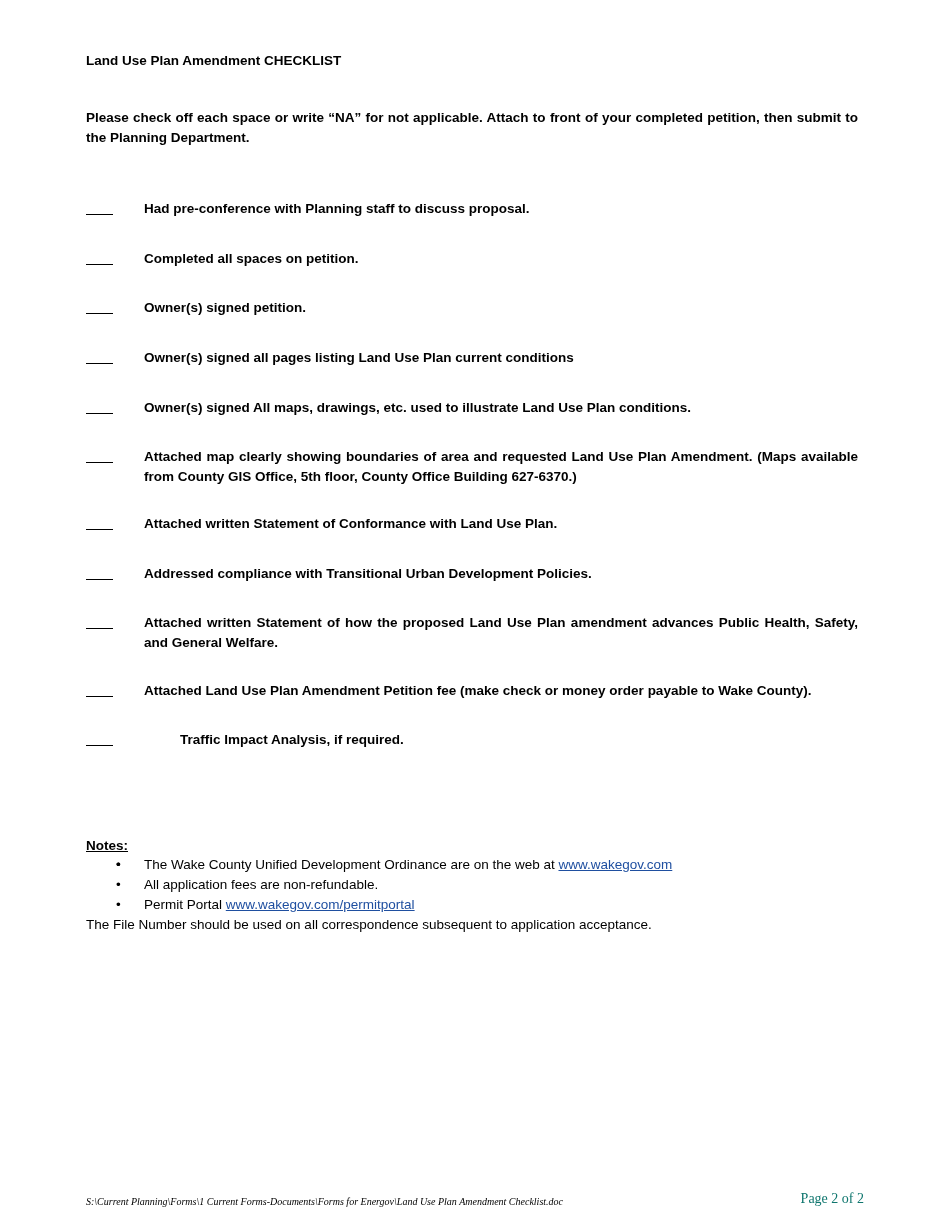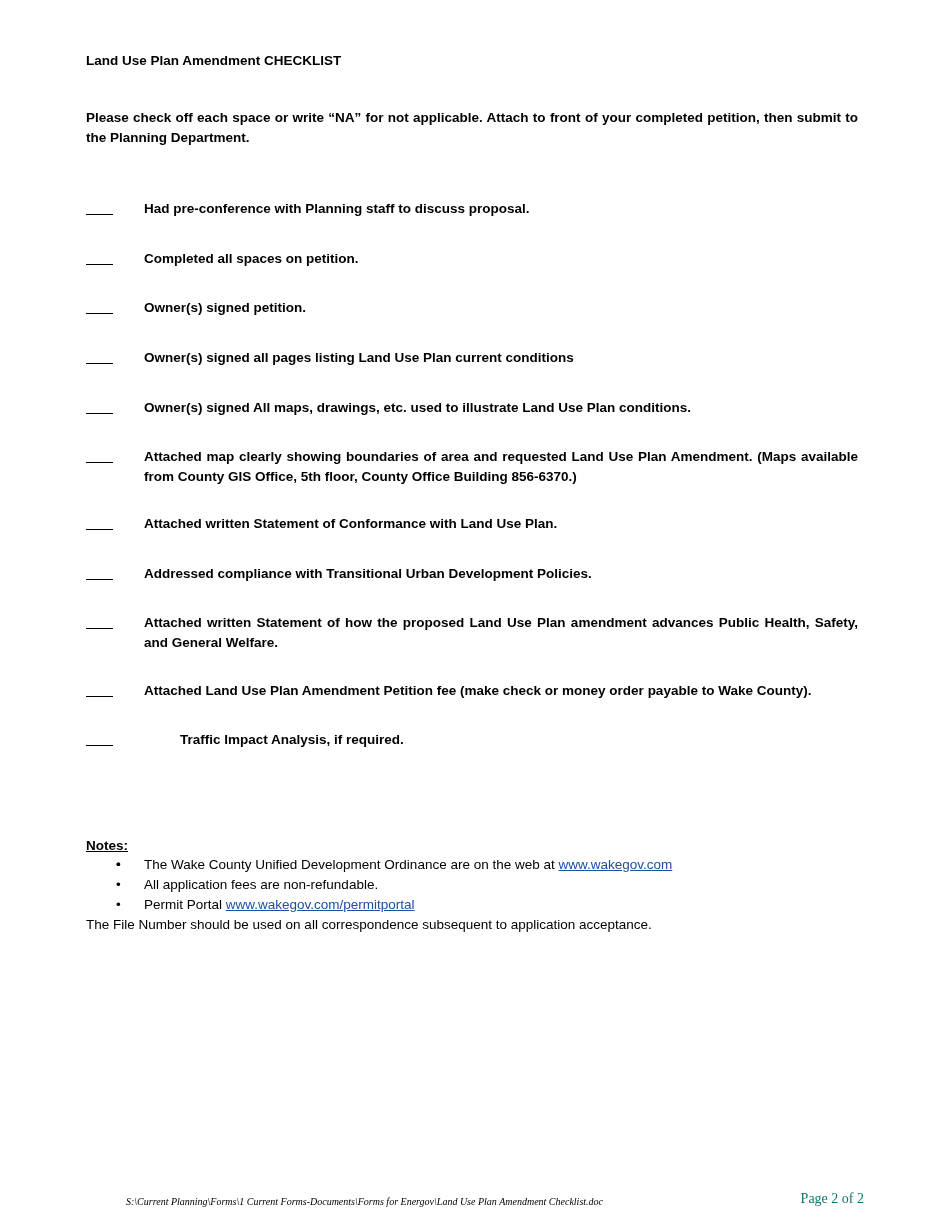--- a/index.html
+++ b/index.html
@@ -122,21 +122,20 @@
     display: flex;
     align-items: flex-end;
     justify-content: space-between;
   }
   .footer-path {
     font-size: 10px;
     font-style: italic;
     font-family: "Liberation Serif", serif;
     color: #000;
     white-space: nowrap;
-    margin-left: 40px;
   }
   .footer-page {
     font-size: 14px;
     font-family: "Liberation Serif", serif;
     color: #0f766e;
     white-space: nowrap;
   }
 </style>
 </head>
 <body>
@@ -170,21 +169,21 @@
         <div class="check-text">Owner(s) signed all pages listing Land Use Plan current conditions</div>
       </div>
 
       <div class="check-row">
         <div class="check-blank"><span class="rule"></span></div>
         <div class="check-text">Owner(s) signed All maps, drawings, etc. used to illustrate Land Use Plan conditions.</div>
       </div>
 
       <div class="check-row">
         <div class="check-blank"><span class="rule"></span></div>
-        <div class="check-text">Attached map clearly showing boundaries of area and requested Land Use Plan Amendment. (Maps available from County GIS Office, 5th floor, County Office Building 856-6370.)</div>
+        <div class="check-text">Attached map clearly showing boundaries of area and requested Land Use Plan Amendment. (Maps available from County GIS Office, 5th floor, County Office Building 627-6370.)</div>
       </div>
 
       <div class="check-row">
         <div class="check-blank"><span class="rule"></span></div>
         <div class="check-text">Attached written Statement of Conformance with Land Use Plan.</div>
       </div>
 
       <div class="check-row">
         <div class="check-blank"><span class="rule"></span></div>
         <div class="check-text"> Addressed compliance with Transitional Urban Development Policies.</div>

